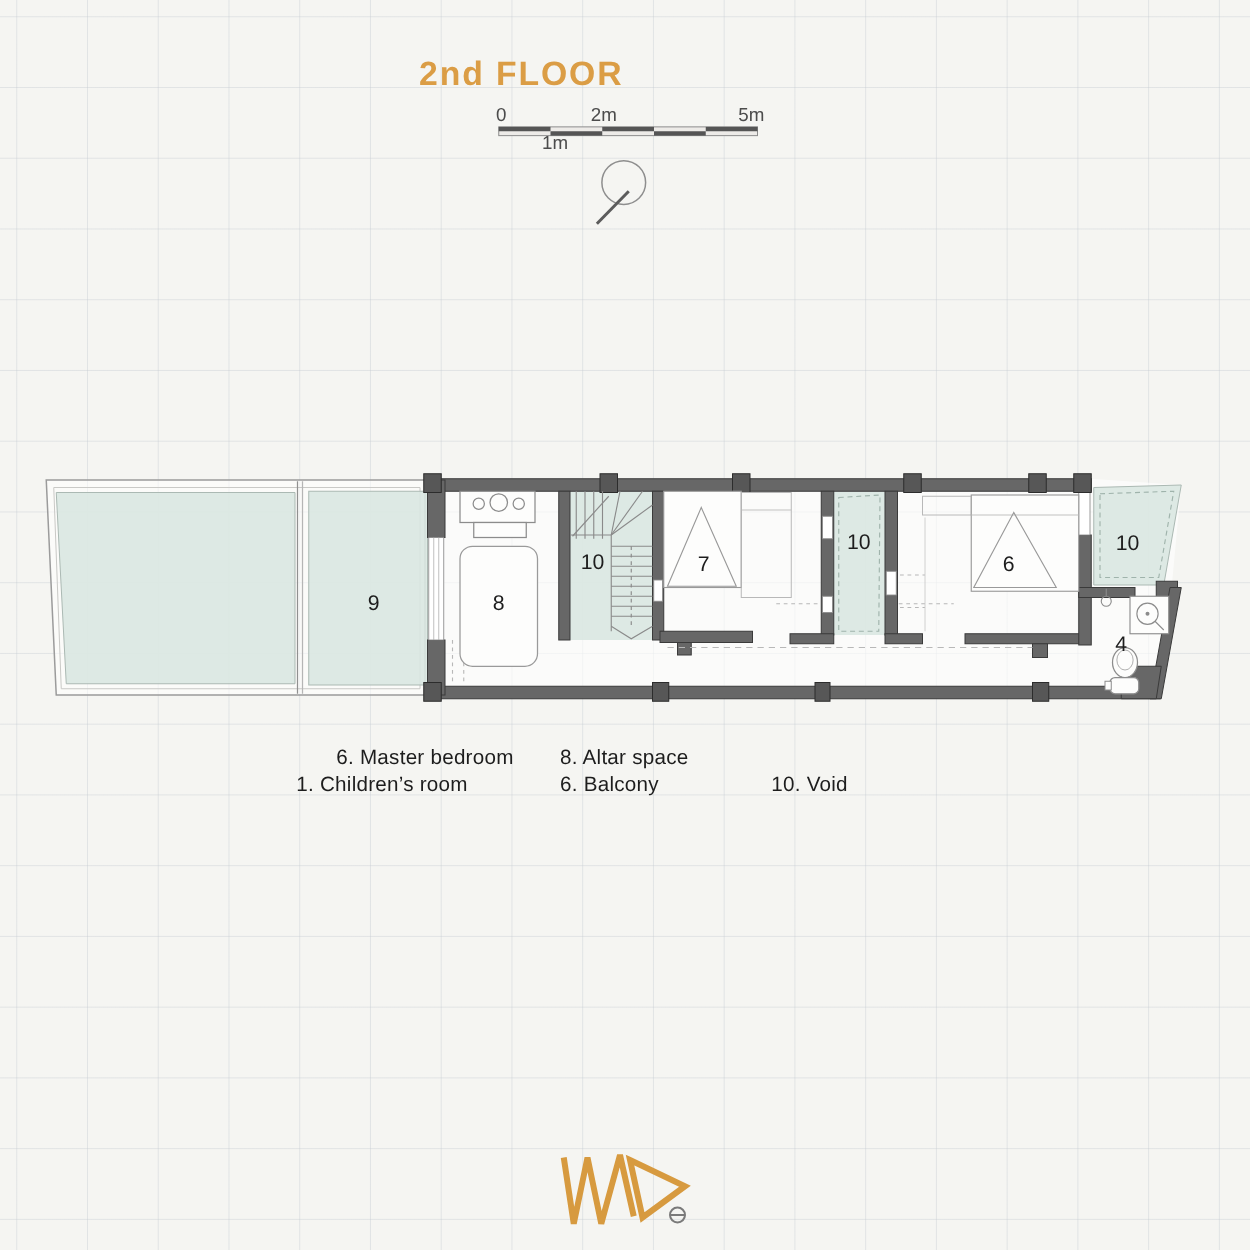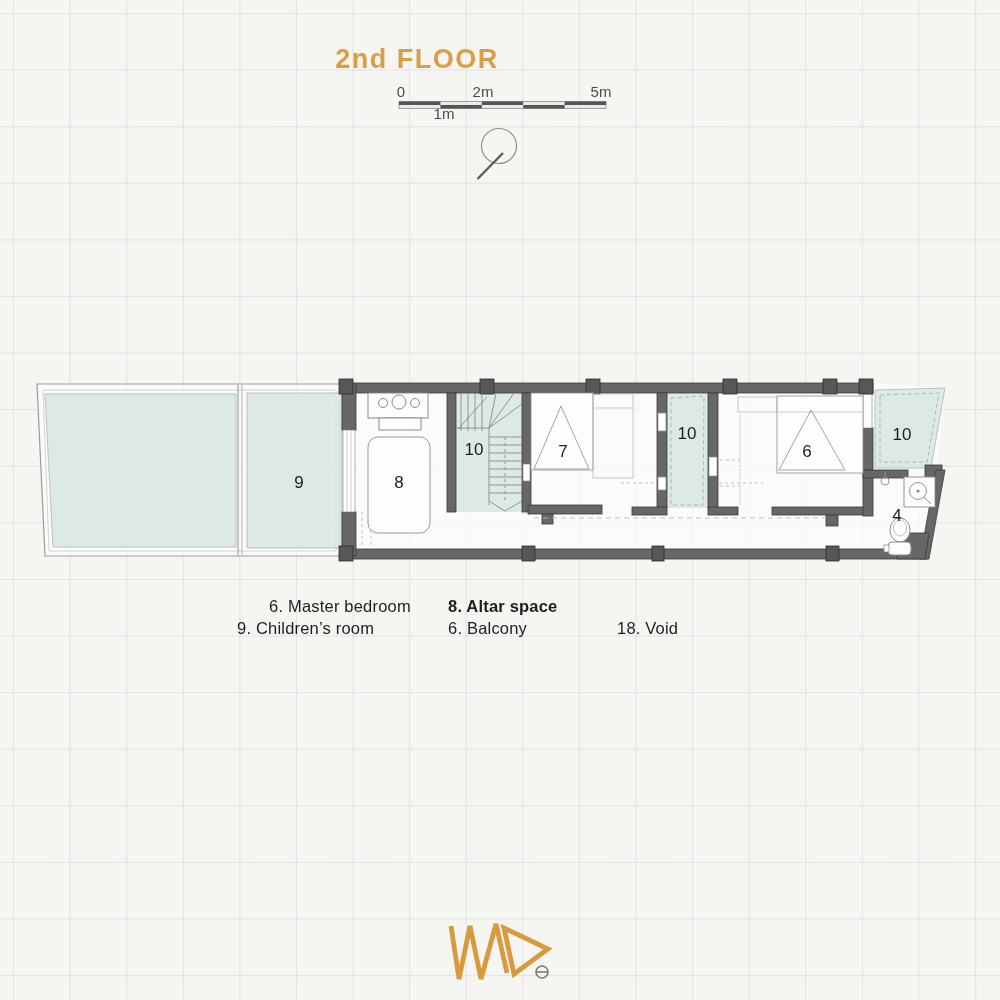--- a/index.html
+++ b/index.html
@@ -26,21 +26,21 @@
     margin-top:13px;
   }
   .scene{position:absolute;left:0;top:0;width:1000px;height:1000px;}
   .legend-item{
     position:absolute;
     font-size:16.5px;color:#1d1d1d;letter-spacing:0.2px;
     white-space:nowrap;
   }
   .li-1{left:237px;top:597px;margin-left:32px;}
   .li-2{left:237px;top:619px;}
-  .li-3{left:448px;top:597px;font-weight:bold;}
+  .li-3{left:448px;top:597px;}
   .li-4{left:448px;top:619px;}
   .li-5{left:617px;top:619px;}
   text{font-family:"Liberation Sans", sans-serif;}
   .room-label{font-size:17px;fill:#1d1d1d;}
   .scale-label{font-size:15px;fill:#4c4c4c;}
 </style>
 </head>
 <body>
 
 <div class="canvas">
@@ -215,18 +215,18 @@
 
     <g>
       <polyline points="451,926 459,979 470,926 481,979 496,924 507,973" fill="none" stroke="#D79A3F" stroke-width="4.8" stroke-linejoin="miter"></polyline>
       <polygon points="504,928 548,949 514,974" fill="none" stroke="#D79A3F" stroke-width="4.8" stroke-linejoin="miter"></polygon>
       <circle cx="542" cy="972" r="6" fill="none" stroke="#7a7a7a" stroke-width="1.6"></circle>
       <line x1="536" y1="972" x2="548" y2="972" stroke="#7a7a7a" stroke-width="1.6"></line>
     </g>
   </svg>
 
   <div class="legend-item li-1">6. Master bedroom</div>
-  <div class="legend-item li-2">9. Children’s room</div>
+  <div class="legend-item li-2">1. Children’s room</div>
   <div class="legend-item li-3">8. Altar space</div>
   <div class="legend-item li-4">6. Balcony</div>
-  <div class="legend-item li-5">18. Void</div>
+  <div class="legend-item li-5">10. Void</div>
 
 </div>
 
 </body></html>

